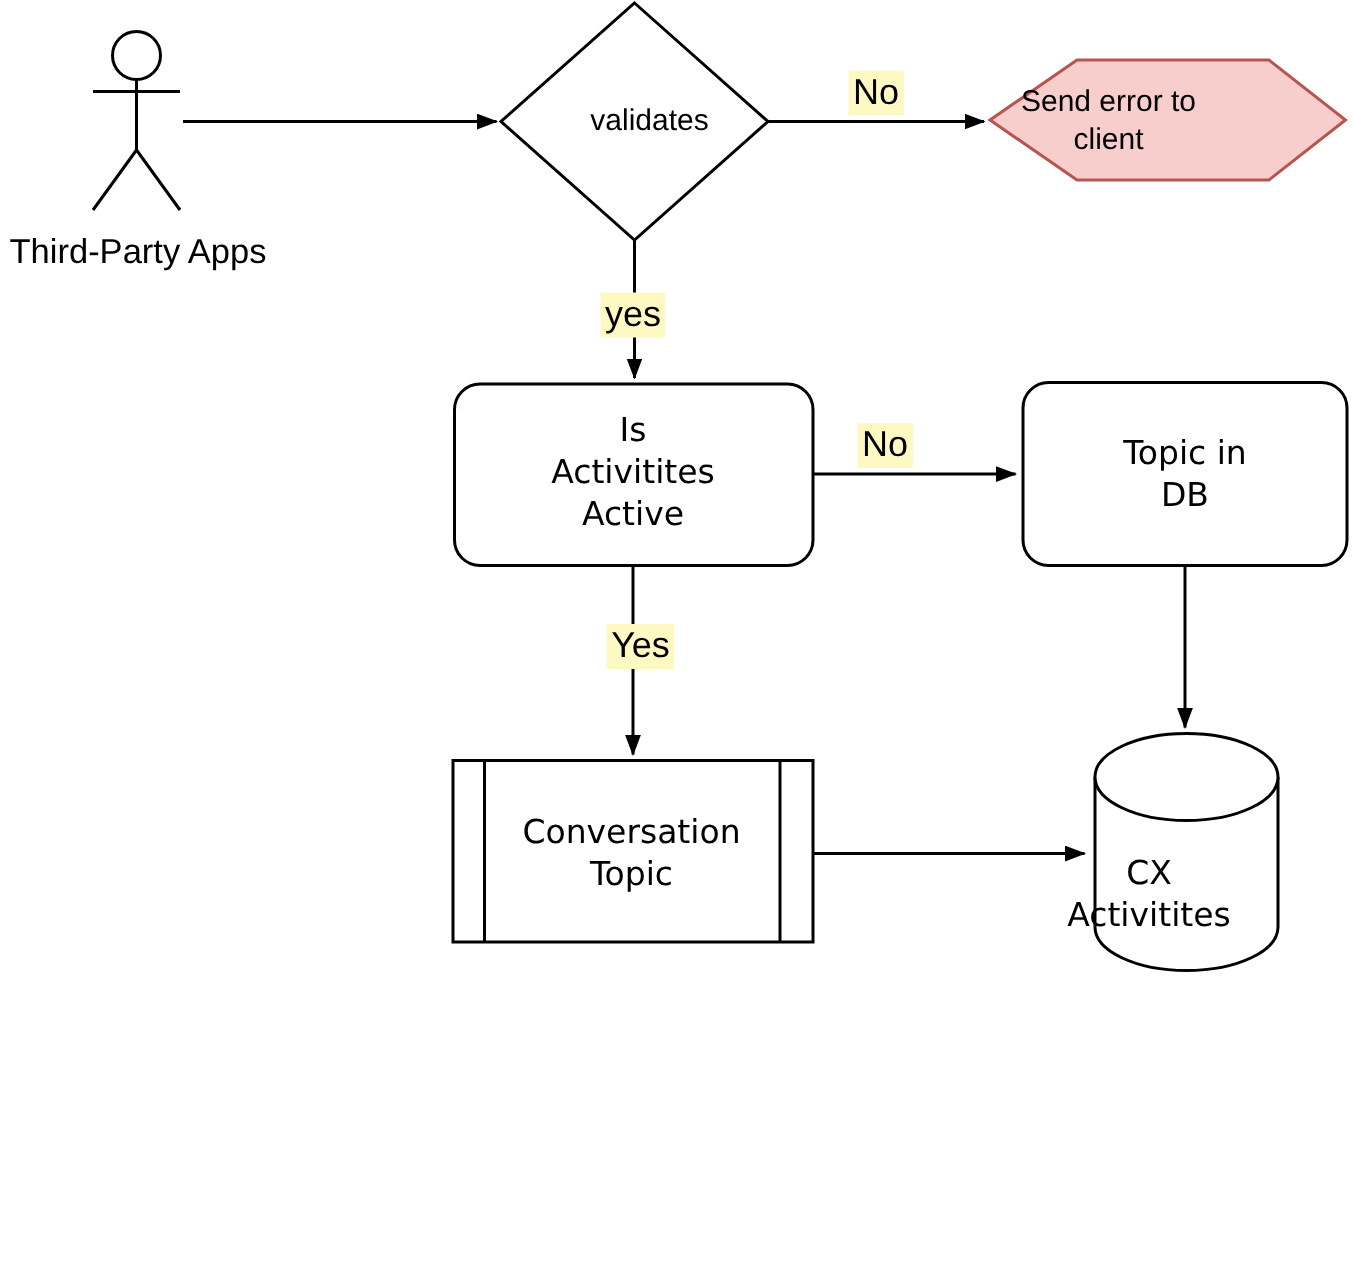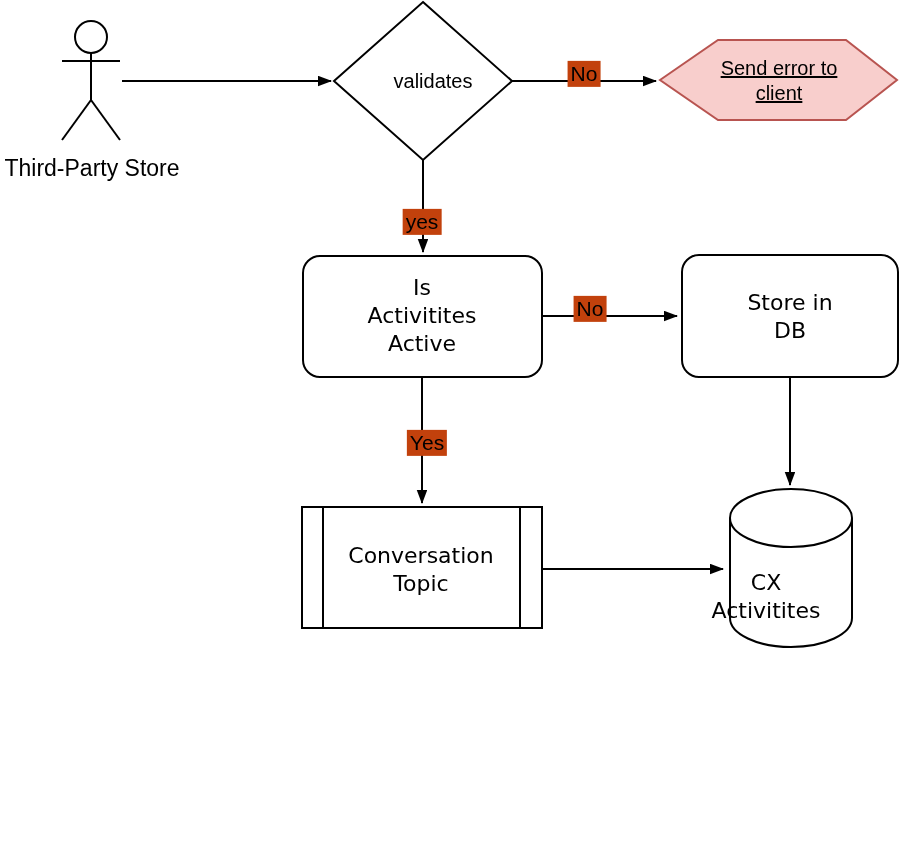--- a/index.html
+++ b/index.html
@@ -32,24 +32,23 @@
     font-family: "Liberation Sans", sans-serif;
   }
   .f-verd {
     font-family: "DejaVu Sans", sans-serif;
   }
   .node-label {
     font-size: 22px;
     line-height: 28px;
   }
   .edge-label {
-    font-size: 21px;
-    background: #c2410c;
+    font-size: 24px;
+    background: #fef9c3;
     padding: 0 3px;
-    margin-top: 12px;
   }
   .actor-label {
     font-size: 23px;
   }
   .diamond-label,
   .hexagon-label {
     font-size: 20px;
   }
 </style>
 </head>
@@ -95,37 +94,37 @@
       <line x1="323" y1="507" x2="323" y2="628" stroke="#000000" stroke-width="2"></line>
       <line x1="520" y1="507" x2="520" y2="628" stroke="#000000" stroke-width="2"></line>
     </g>
 
     <g>
       <path d="M730,518 L730,618 A61,29 0 0 0 852,618 L852,518" fill="#ffffff" stroke="#000000" stroke-width="2"></path>
       <ellipse cx="791" cy="518" rx="61" ry="29" fill="#ffffff" stroke="#000000" stroke-width="2"></ellipse>
     </g>
   </svg>
 
-  <div class="label f-helv actor-label" style="left:92px; top:168px;">Third-Party Store</div>
+  <div class="label f-helv actor-label" style="left:92px; top:168px;">Third-Party Apps</div>
 
   <div class="label f-helv diamond-label" style="left:433px; top:81px;">validates</div>
 
-  <div class="label f-helv hexagon-label" style="left:779px; top:81px;text-decoration:underline;">Send error to client</div>
+  <div class="label f-helv hexagon-label" style="left:739px; top:81px;">Send error to client</div>
 
   <div class="label f-helv edge-label" style="left:584px; top:62px;">No</div>
 
   <div class="label f-helv edge-label" style="left:422px; top:210px;">yes</div>
 
   <div class="label f-verd node-label" style="left:422px; top:316px;">Is
 Activitites
 Active</div>
 
   <div class="label f-helv edge-label" style="left:590px; top:297px;">No</div>
 
-  <div class="label f-verd node-label" style="left:790px; top:317px;">Store in DB</div>
+  <div class="label f-verd node-label" style="left:790px; top:317px;">Topic in DB</div>
 
   <div class="label f-helv edge-label" style="left:427px; top:431px;">Yes</div>
 
   <div class="label f-verd node-label" style="left:421px; top:570px;">Conversation
 Topic</div>
 
   <div class="label f-verd node-label" style="left:766px; top:597px;">CX
 Activitites</div>
 
 </div>

